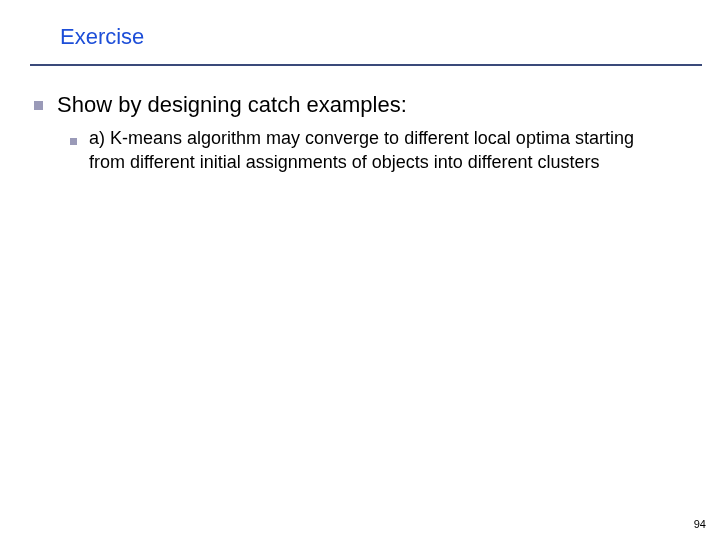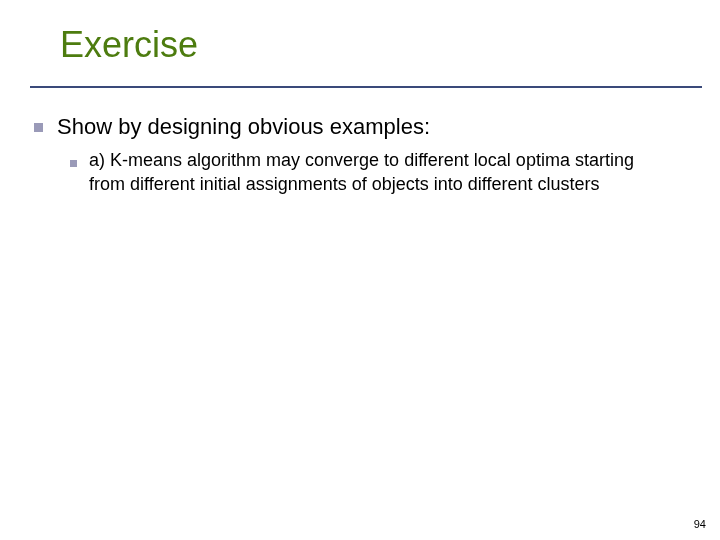--- a/index.html
+++ b/index.html
@@ -11,25 +11,25 @@
       position: relative;
       overflow: hidden;
     }
     .slide {
       width: 100%;
       height: 100%;
       padding: 24px 0 0 0;
       position: relative;
     }
     .title {
-      font-size: 36px;
-      color: #4d7c0f;
+      font-size: 22px;
+      color: #1d4ed8;
       font-weight: 400;
       padding-left: 60px;
-      padding-bottom: 20px;
+      padding-bottom: 14px;
     }
     .divider {
       height: 2px;
       background: #3a4a7a;
       margin: 0 18px 0 30px;
     }
     .content {
       padding: 24px 50px 0 34px;
     }
     .bullet-item {
@@ -82,21 +82,21 @@
   </style>
 </head>
 <body>
 
 <div class="slide">
   <div class="title">Exercise</div>
   <div class="divider"></div>
   <div class="content">
     <div class="bullet-item">
       <div class="bullet-square"></div>
-      <div class="bullet-text">Show by designing obvious examples:</div>
+      <div class="bullet-text">Show by designing catch examples:</div>
     </div>
     <div class="sub-list">
       <div class="sub-item">
         <div class="sub-square"></div>
         <div class="sub-text">a) K-means algorithm may converge to different local optima starting from different initial assignments of objects into different clusters</div>
       </div>
     </div>
   </div>
   <div class="page-number">94</div>
 </div>

